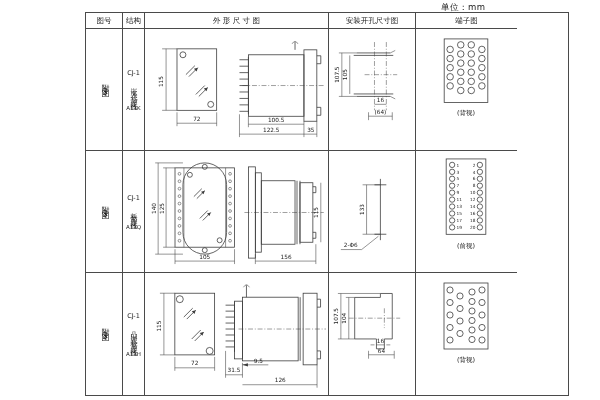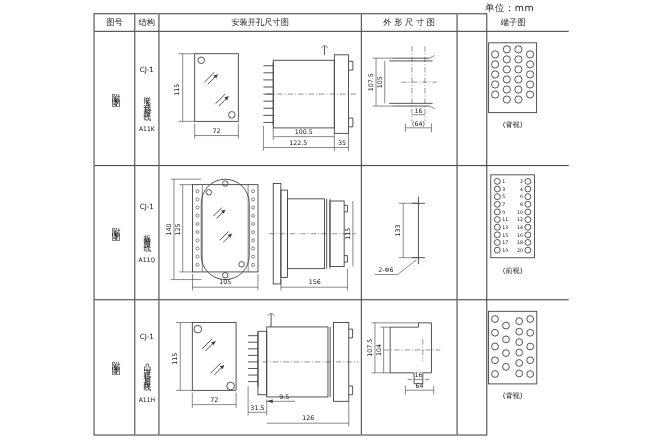--- a/index.html
+++ b/index.html
@@ -1,28 +1,28 @@
 <!DOCTYPE html>
 <html><head>
 <meta charset="utf-8">
 <style>
   * { margin:0; padding:0; box-sizing:border-box; }
   html,body { width:600px; height:400px; }
   body { background:#ffffff; font-family:"DejaVu Sans","Liberation Sans",sans-serif; color:#1a1a1a; position:relative; overflow:hidden; }
   .unit { position:absolute; left:441px; top:2px; font-size:8.5px; letter-spacing:0.5px; }
-  .tbl { position:absolute; left:85px; top:12px; width:358px; border:1px solid #4a4a4a; display:grid;
+  .tbl { position:absolute; left:85px; top:12px; width:484px; border:1px solid #4a4a4a; display:grid;
          grid-template-columns:37px 22px 184px 87px 101px;
          grid-template-rows:16px 122px 122px 122px; background:#fff; }
   .cell { border-right:1px solid #4a4a4a; border-bottom:1px solid #4a4a4a; display:flex; align-items:center; justify-content:center; overflow:hidden; position:relative; }
   .cell.lc { border-right:none; }
   .cell.lr { border-bottom:none; }
   .th { font-size:7.5px; white-space:nowrap; }
   .vtext { writing-mode:vertical-rl; text-orientation:upright; }
   .figno { font-size:8px; letter-spacing:5px; }
-  .struct { flex-direction:column; gap:15px; padding:6px 0; }
+  .struct { flex-direction:column; gap:5px; padding:6px 0; }
   .model { font-size:6.5px; white-space:nowrap; }
   .sdesc { font-size:7px; letter-spacing:3px; }
   .code { font-size:5.5px; }
   svg { display:block; width:100%; height:100%; }
   .ln { fill:none; stroke:#3d3d3d; stroke-width:0.8; }
   .lt { fill:none; stroke:#3d3d3d; stroke-width:0.55; }
   .cl { fill:none; stroke:#3d3d3d; stroke-width:0.5; stroke-dasharray:5 1.8 1 1.8; }
   .arr { fill:#3d3d3d; stroke:none; }
   .tc { fill:#fff; stroke:#3d3d3d; stroke-width:0.8; }
   text.dim { font-size:5.8px; fill:#1a1a1a; stroke:none; text-anchor:middle; font-family:"DejaVu Sans",sans-serif; }
@@ -32,22 +32,22 @@
 </style>
 </head>
 <body>
 
 <div class="unit">单位：mm</div>
 
 <div class="tbl">
 
   <div class="cell th">图号</div>
   <div class="cell th">结构</div>
+  <div class="cell th">外 形 尺 寸 图</div>
   <div class="cell th">安装开孔尺寸图</div>
-  <div class="cell th">外 形 尺 寸 图</div>
   <div class="cell th lc">端子图</div>
 
   <div class="cell">
     <span class="vtext figno">附图3</span>
   </div>
   <div class="cell struct">
     <span class="model">CJ-1</span>
     <span class="vtext sdesc">嵌入式后接线</span>
     <span class="code">A11K</span>
   </div>

